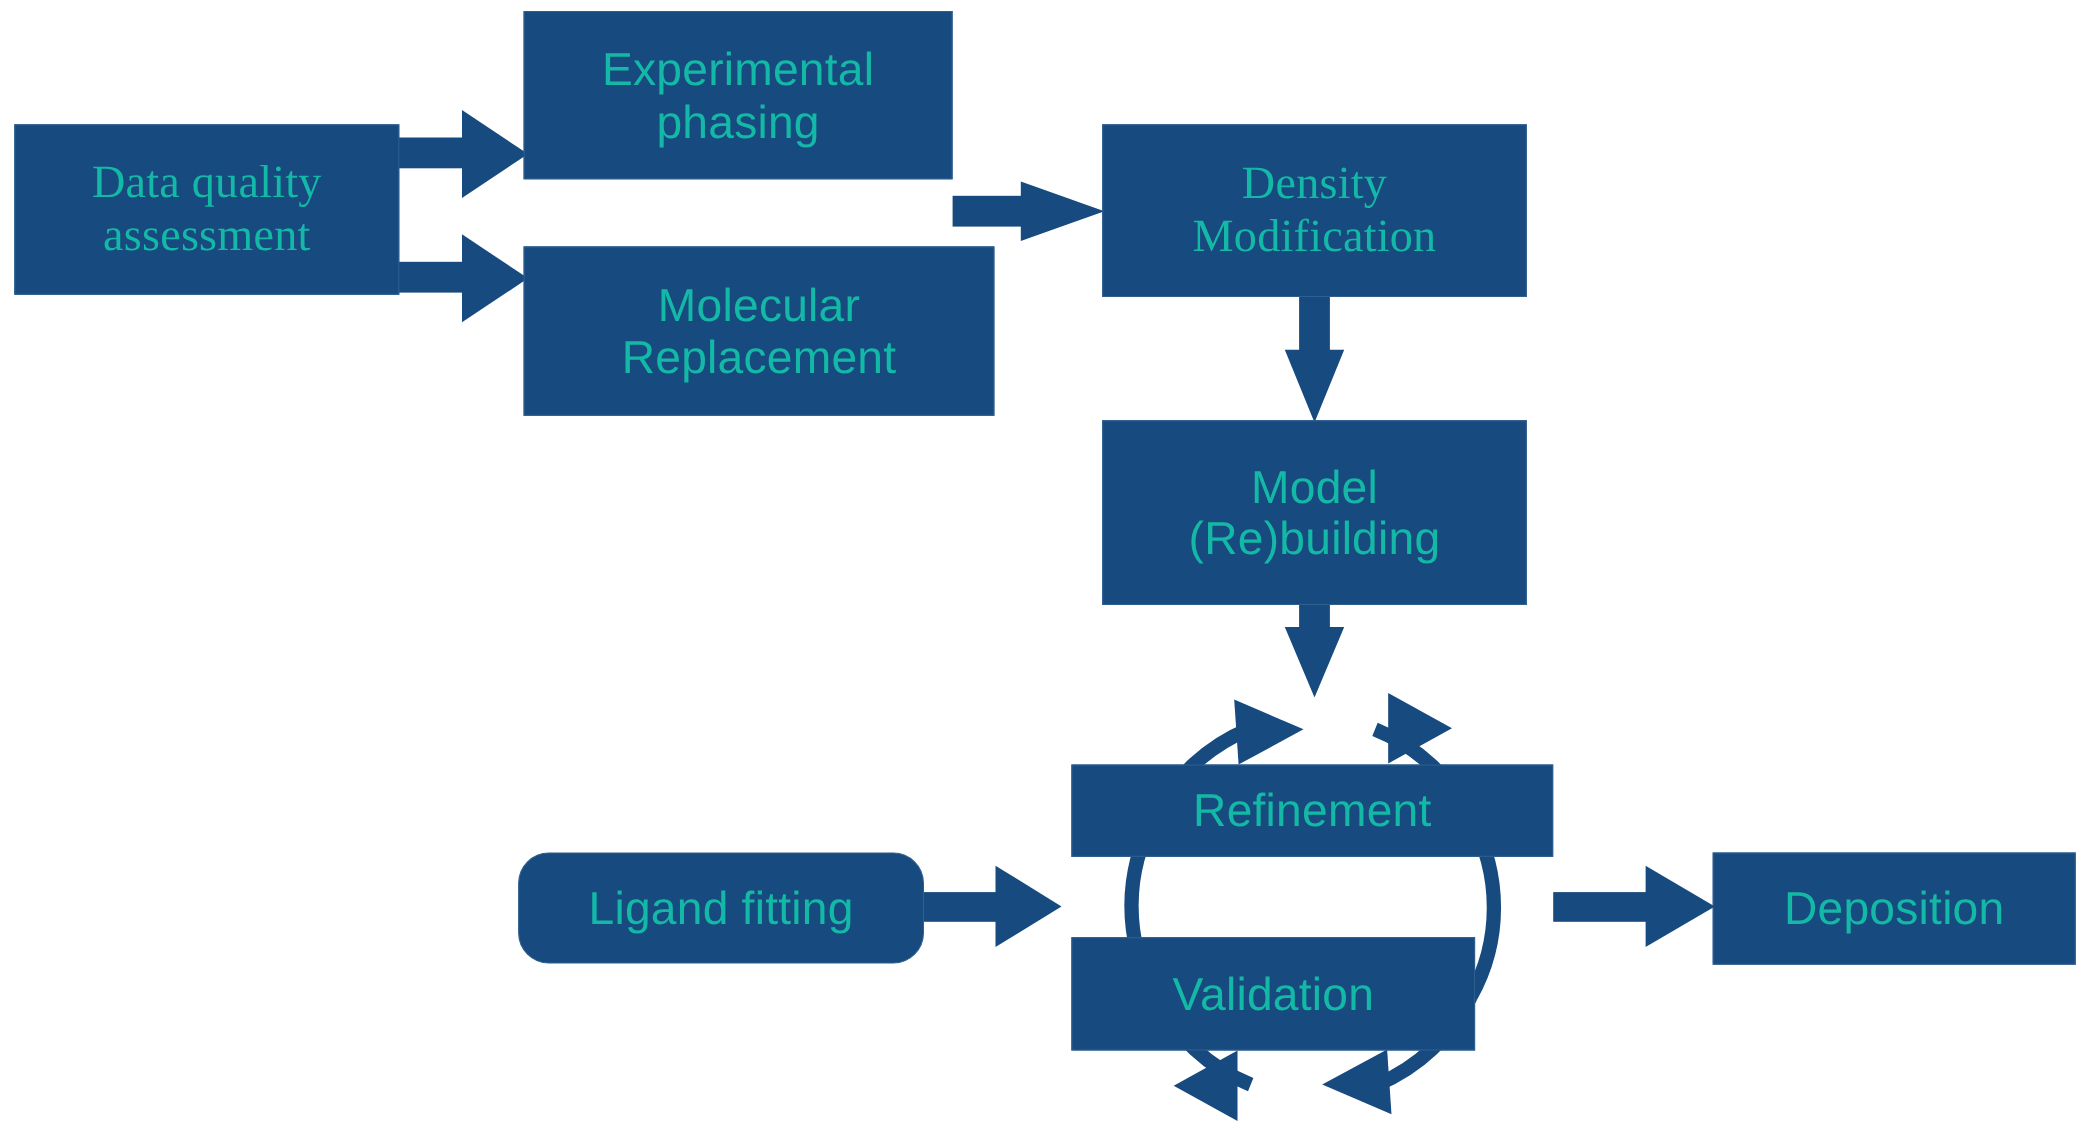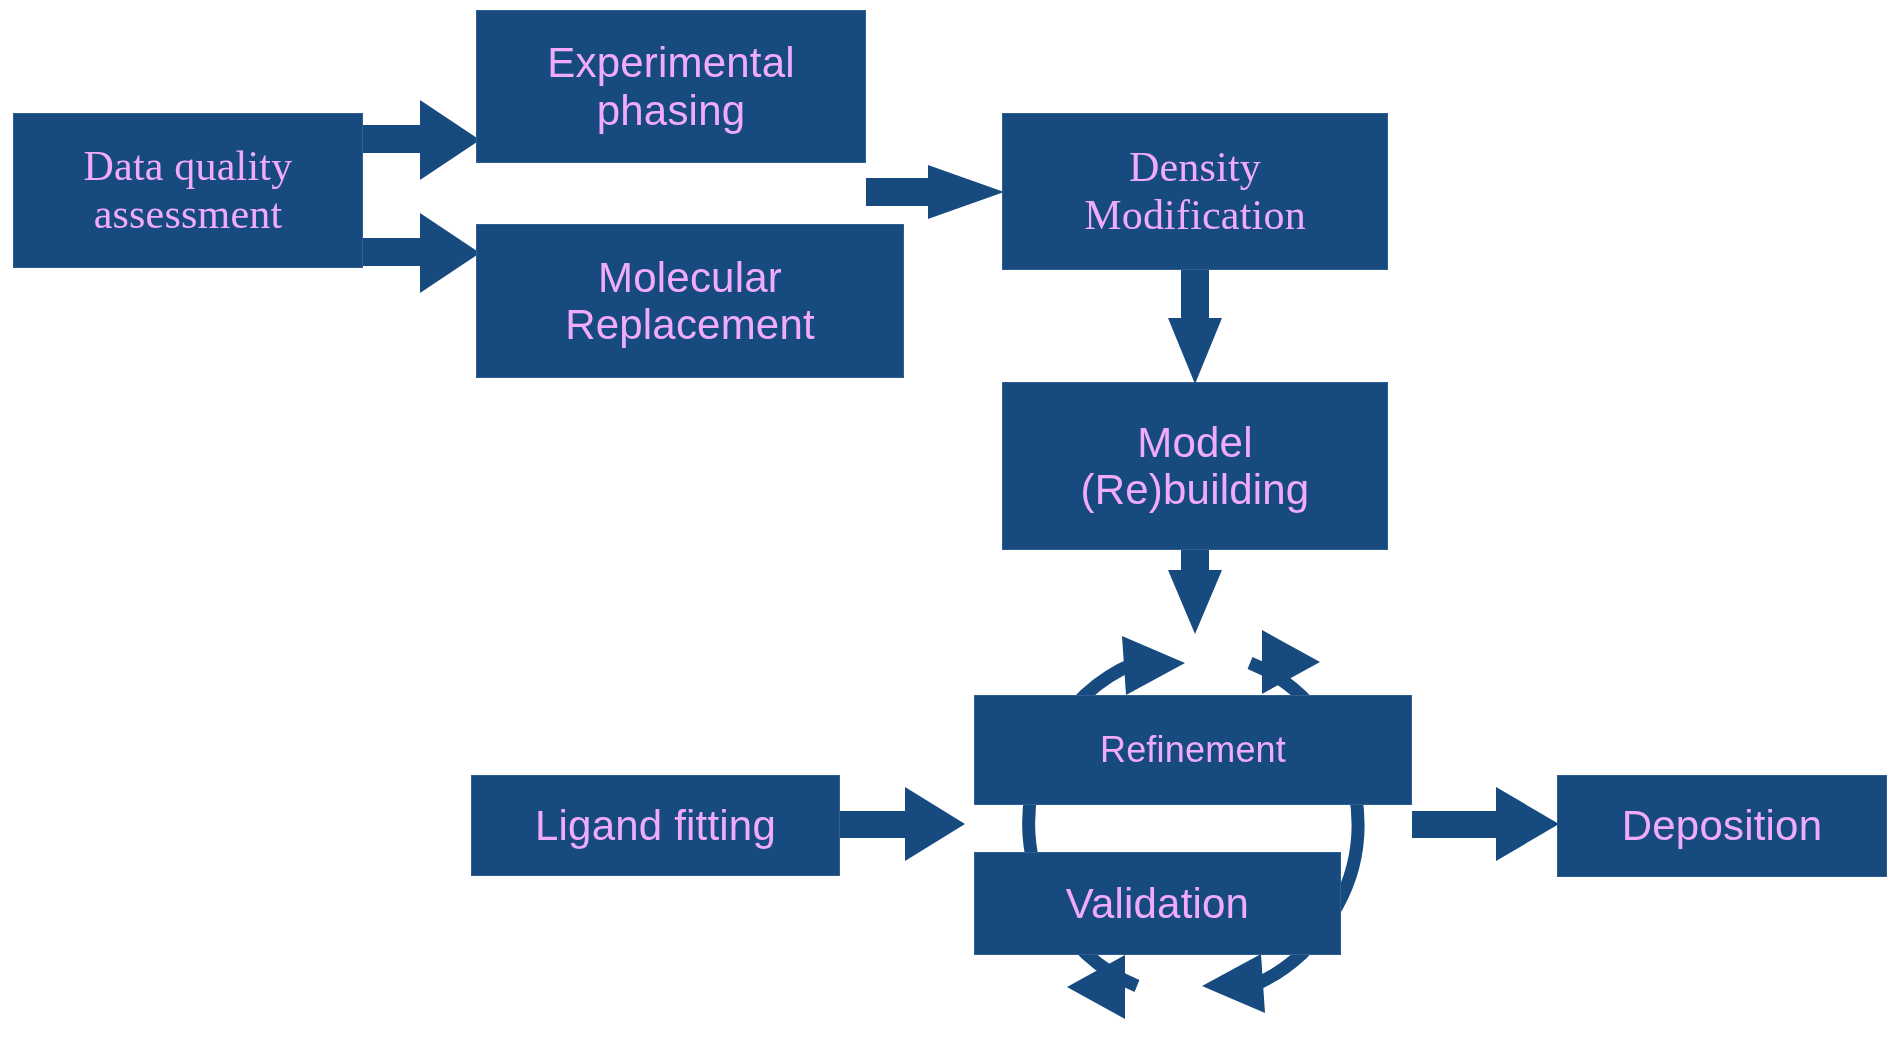--- a/index.html
+++ b/index.html
@@ -17,41 +17,41 @@
   }
   .node {
     position: absolute;
     background: #174A7E;
     border: 1px solid #2E5F8F;
     box-sizing: border-box;
     display: flex;
     align-items: center;
     justify-content: center;
     text-align: center;
-    color: #f0abfc;
+    color: #14b8a6;
     line-height: 1.12;
     z-index: 5;
     white-space: pre-line;
     letter-spacing: 0.2px;
   }
   .node-label {
     display: block;
     width: 100%;
     padding: 0 6px;
     box-sizing: border-box;
   }
   
   #node-data-quality        { left: 13px;   top: 113px; width: 350px; height: 155px; font-size: 42px; font-family: Liberation Serif, serif; }
   #node-experimental        { left: 476px;  top: 10px;  width: 390px; height: 153px; font-size: 42px; }
   #node-molecular           { left: 476px;  top: 224px; width: 428px; height: 154px; font-size: 42px; }
   #node-density             { left: 1002px; top: 113px; width: 386px; height: 157px; font-size: 42px; font-family: Liberation Serif, serif; }
   #node-model               { left: 1002px; top: 382px; width: 386px; height: 168px; font-size: 42px; }
-  #node-refinement          { left: 974px;  top: 695px; width: 438px; height: 110px; font-size: 36px; }
+  #node-refinement          { left: 974px;  top: 695px; width: 438px; height: 84px; font-size: 42px; }
   #node-validation          { left: 974px;  top: 852px; width: 367px; height: 103px; font-size: 42px; align-items: center; }
-  #node-ligand              { left: 471px;  top: 775px; width: 369px; height: 101px; font-size: 42px; }
+  #node-ligand              { left: 471px;  top: 775px; width: 369px; height: 101px; font-size: 42px; border-radius: 28px; }
   #node-deposition          { left: 1557px; top: 775px; width: 330px; height: 102px; font-size: 42px; }
 
   .edge-layer {
     position: absolute;
     left: 0; top: 0;
     width: 1903px;
     height: 1043px;
     z-index: 2;
     pointer-events: none;
   }

